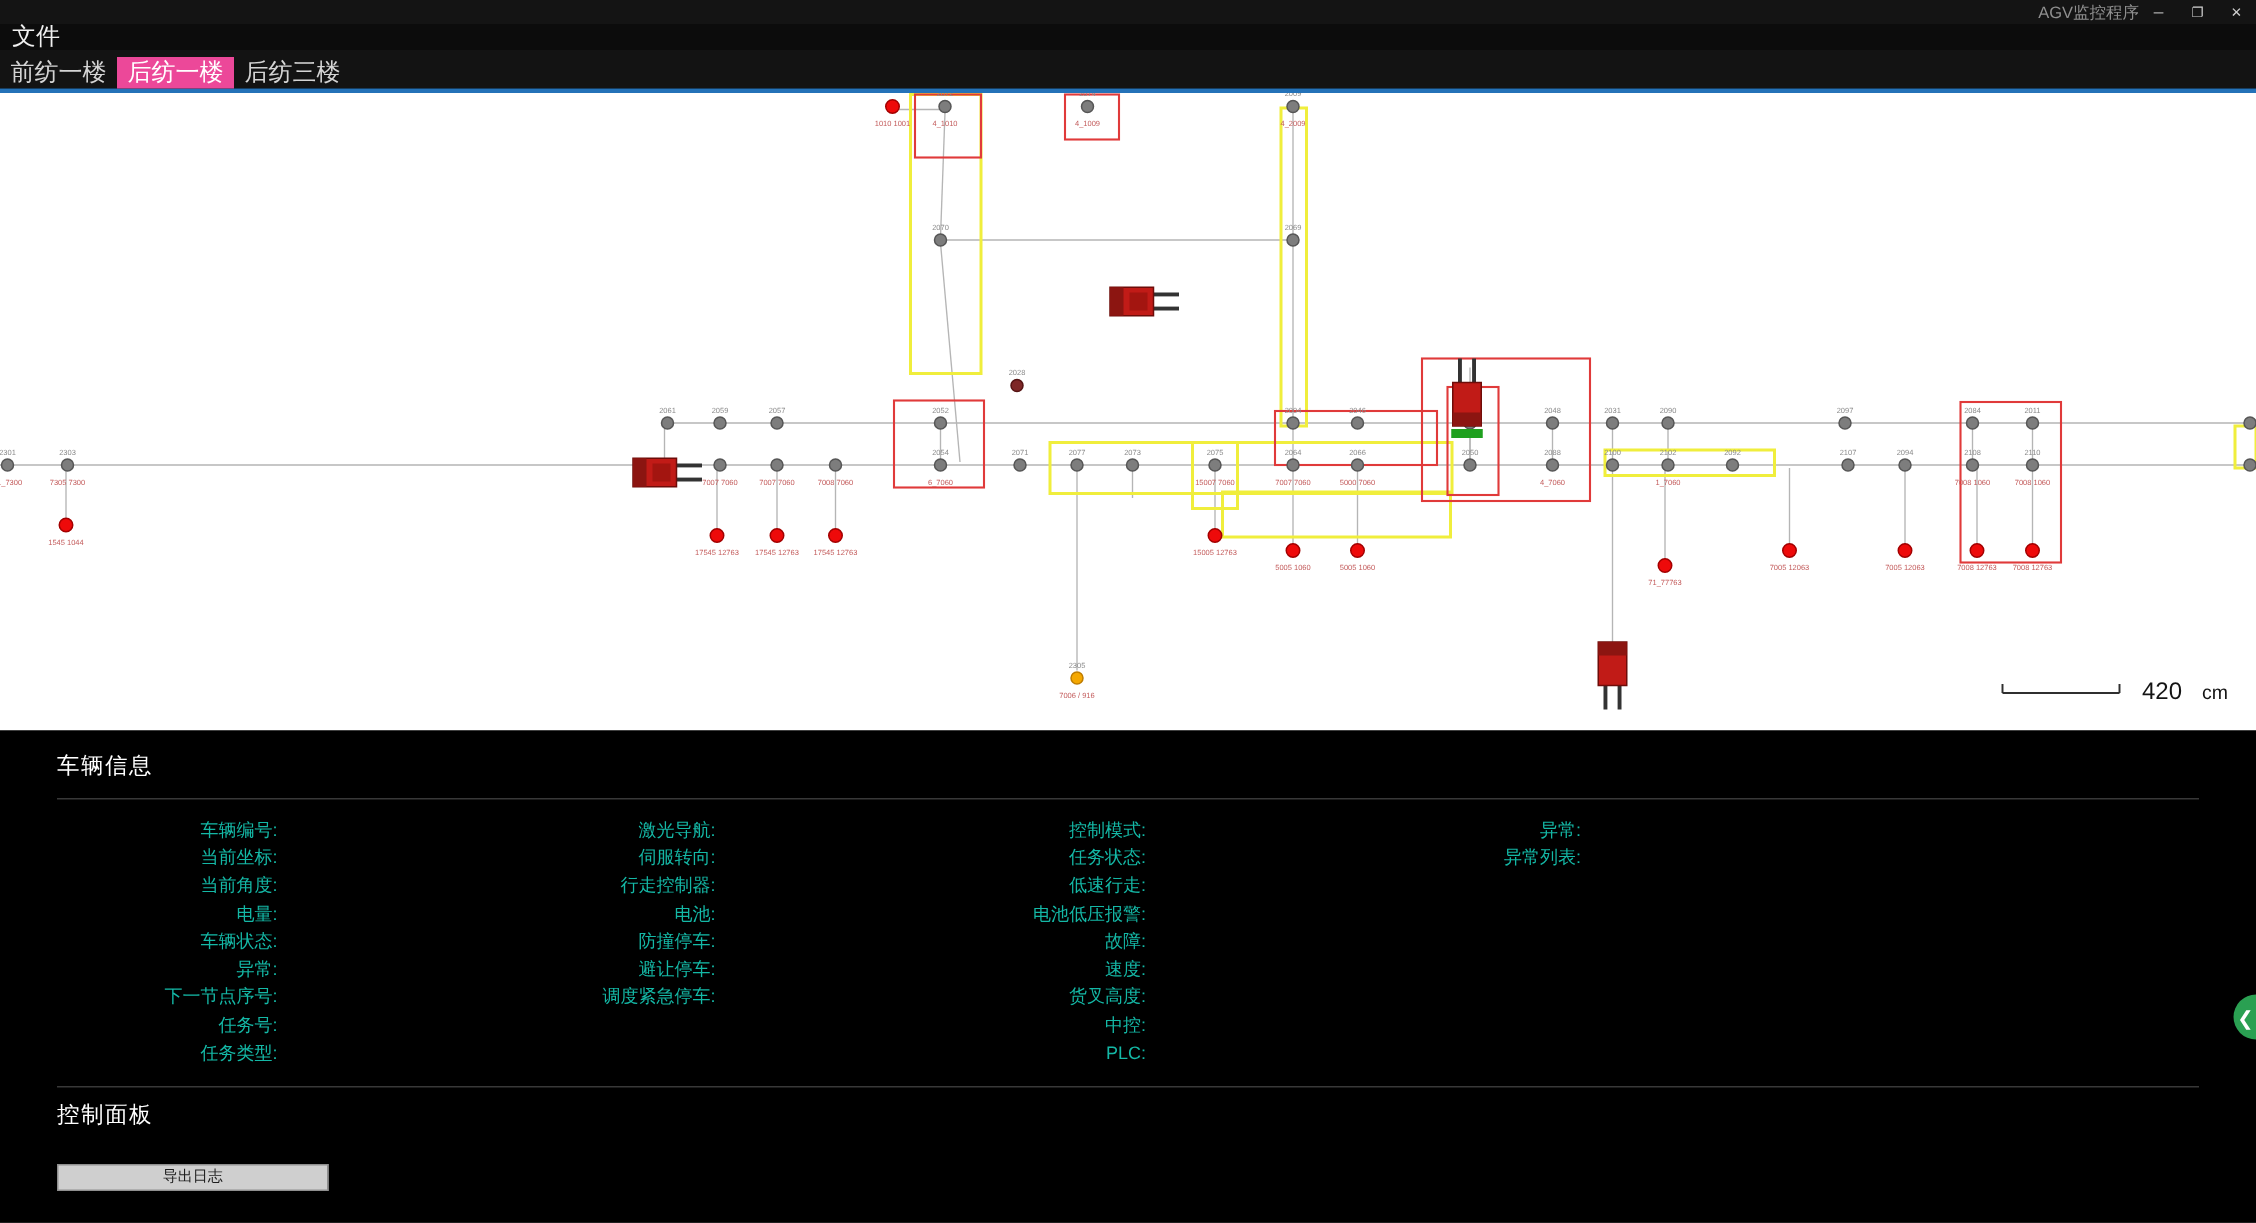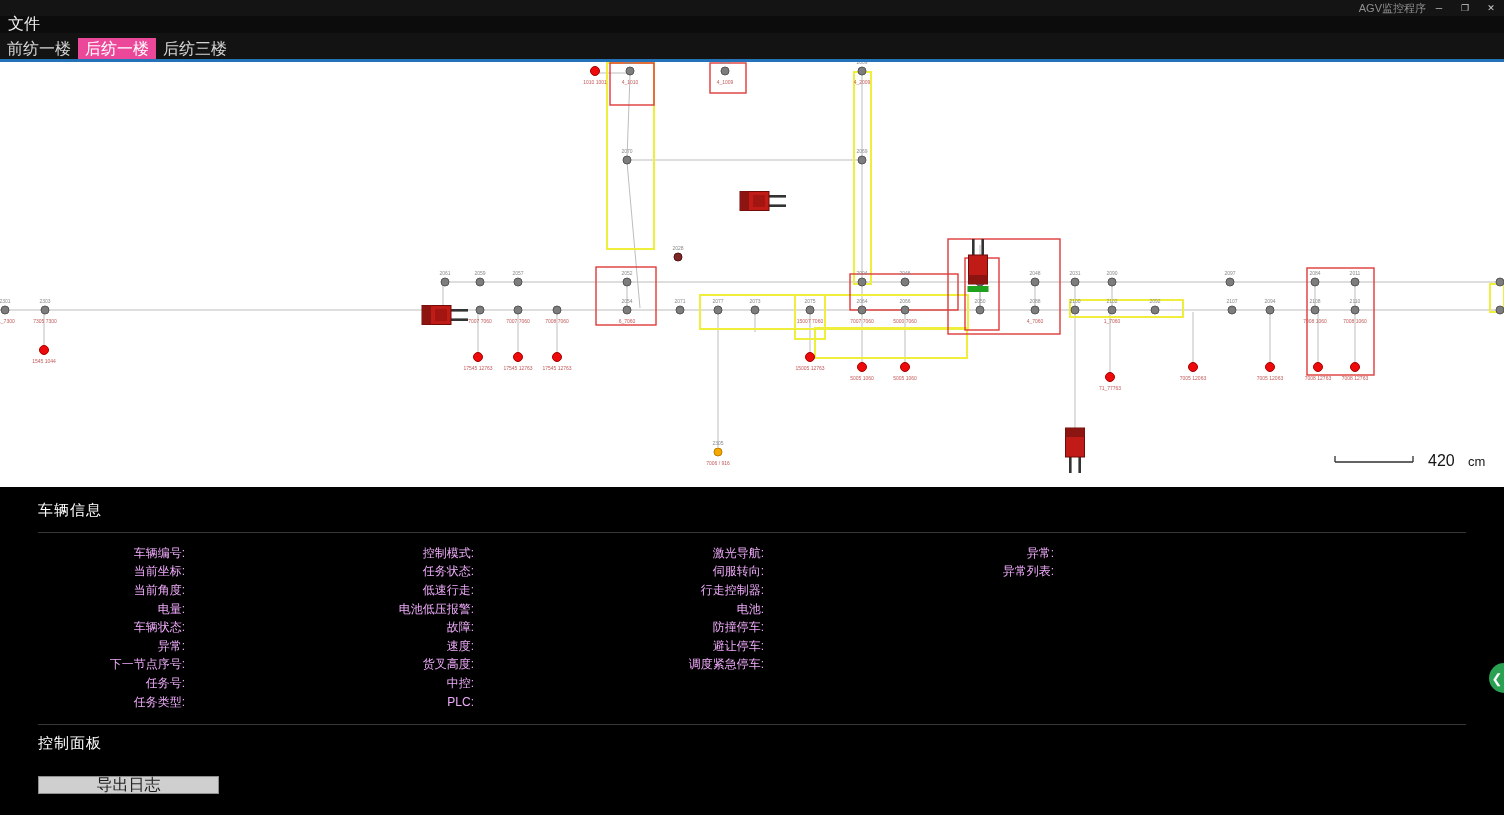--- a/index.html
+++ b/index.html
@@ -35,28 +35,28 @@
   .scale-num { font-size:16px; fill:#141414; font-family:"Liberation Sans",sans-serif; }
   .scale-unit { font-size:13px; fill:#141414; font-family:"Liberation Sans",sans-serif; }
 
   
   .panel { height:367px; background:#000; padding:14px 0 0 38px; position:relative; }
   .section-title { color:#ffffff; font-size:15px; letter-spacing:1px; }
   .divider { height:1px; background:#383838; margin:12px 38px 0 0; }
   .vi-grid { display:flex; margin-top:11px; }
   .vi-col1 { width:249px; } .vi-col2 { width:287px; } .vi-col3 { width:290px; } .vi-col4 { flex:1; }
   .vi-row { display:flex; height:18.6px; align-items:center; }
-  .vi-label { display:inline-block; text-align:right; color:#f0abfc; font-size:12px; }
+  .vi-label { display:inline-block; text-align:right; color:#14b8a6; font-size:12px; }
   .vi-col1 .vi-label { width:147px; } .vi-col2 .vi-label { width:187px; }
   .vi-col3 .vi-label { width:190px; } .vi-col4 .vi-label { width:190px; }
   .vi-value { color:#e3e3e3; font-size:12px; margin-left:2px; min-width:40px; }
   .divider2 { height:1px; background:#383838; margin:13px 38px 0 0; }
   .cp-title { margin-top:9px; }
   .export-btn { margin-top:23px; width:181px; height:18px; background:#cfcfcf;
-                border:1px solid #8f8f8f; color:#1d1d1d; font-size:16px; text-align:center;
+                border:1px solid #8f8f8f; color:#1d1d1d; font-size:10px; text-align:center;
                 line-height:16px; }
   .partial-btn { position:absolute; left:194px; bottom:0; width:28px; height:5px; background:#2e2e2e; }
 
   .float-btn { position:absolute; left:1489px; top:663px; width:30px; height:30px;
                border-radius:50%; background:#2aa052; color:#fff; font-size:13px;
                display:flex; align-items:center; justify-content:center; padding-right:14px; }
 </style>
 </head>
 <body>
 
@@ -324,20 +324,50 @@
         </div>
         <div class="vi-row">
           <span class="vi-label">任务号:</span>
           <span class="vi-value"></span>
         </div>
         <div class="vi-row">
           <span class="vi-label">任务类型:</span>
           <span class="vi-value"></span>
         </div>
       </div>
+    <div class="vi-col vi-col3">
+        <div class="vi-row">
+          <span class="vi-label">激光导航:</span>
+          <span class="vi-value"></span>
+        </div>
+        <div class="vi-row">
+          <span class="vi-label">伺服转向:</span>
+          <span class="vi-value"></span>
+        </div>
+        <div class="vi-row">
+          <span class="vi-label">行走控制器:</span>
+          <span class="vi-value"></span>
+        </div>
+        <div class="vi-row">
+          <span class="vi-label">电池:</span>
+          <span class="vi-value"></span>
+        </div>
+        <div class="vi-row">
+          <span class="vi-label">防撞停车:</span>
+          <span class="vi-value"></span>
+        </div>
+        <div class="vi-row">
+          <span class="vi-label">避让停车:</span>
+          <span class="vi-value"></span>
+        </div>
+        <div class="vi-row">
+          <span class="vi-label">调度紧急停车:</span>
+          <span class="vi-value"></span>
+        </div>
+      </div>
     <div class="vi-col vi-col2">
         <div class="vi-row">
           <span class="vi-label">控制模式:</span>
           <span class="vi-value"></span>
         </div>
         <div class="vi-row">
           <span class="vi-label">任务状态:</span>
           <span class="vi-value"></span>
         </div>
         <div class="vi-row">
@@ -359,50 +389,20 @@
         <div class="vi-row">
           <span class="vi-label">货叉高度:</span>
           <span class="vi-value"></span>
         </div>
         <div class="vi-row">
           <span class="vi-label">中控:</span>
           <span class="vi-value"></span>
         </div>
         <div class="vi-row">
           <span class="vi-label">PLC:</span>
-          <span class="vi-value"></span>
-        </div>
-      </div>
-    <div class="vi-col vi-col3">
-        <div class="vi-row">
-          <span class="vi-label">激光导航:</span>
-          <span class="vi-value"></span>
-        </div>
-        <div class="vi-row">
-          <span class="vi-label">伺服转向:</span>
-          <span class="vi-value"></span>
-        </div>
-        <div class="vi-row">
-          <span class="vi-label">行走控制器:</span>
-          <span class="vi-value"></span>
-        </div>
-        <div class="vi-row">
-          <span class="vi-label">电池:</span>
-          <span class="vi-value"></span>
-        </div>
-        <div class="vi-row">
-          <span class="vi-label">防撞停车:</span>
-          <span class="vi-value"></span>
-        </div>
-        <div class="vi-row">
-          <span class="vi-label">避让停车:</span>
-          <span class="vi-value"></span>
-        </div>
-        <div class="vi-row">
-          <span class="vi-label">调度紧急停车:</span>
           <span class="vi-value"></span>
         </div>
       </div>
     <div class="vi-col vi-col4">
         <div class="vi-row">
           <span class="vi-label">异常:</span>
           <span class="vi-value"></span>
         </div>
         <div class="vi-row">
           <span class="vi-label">异常列表:</span>

